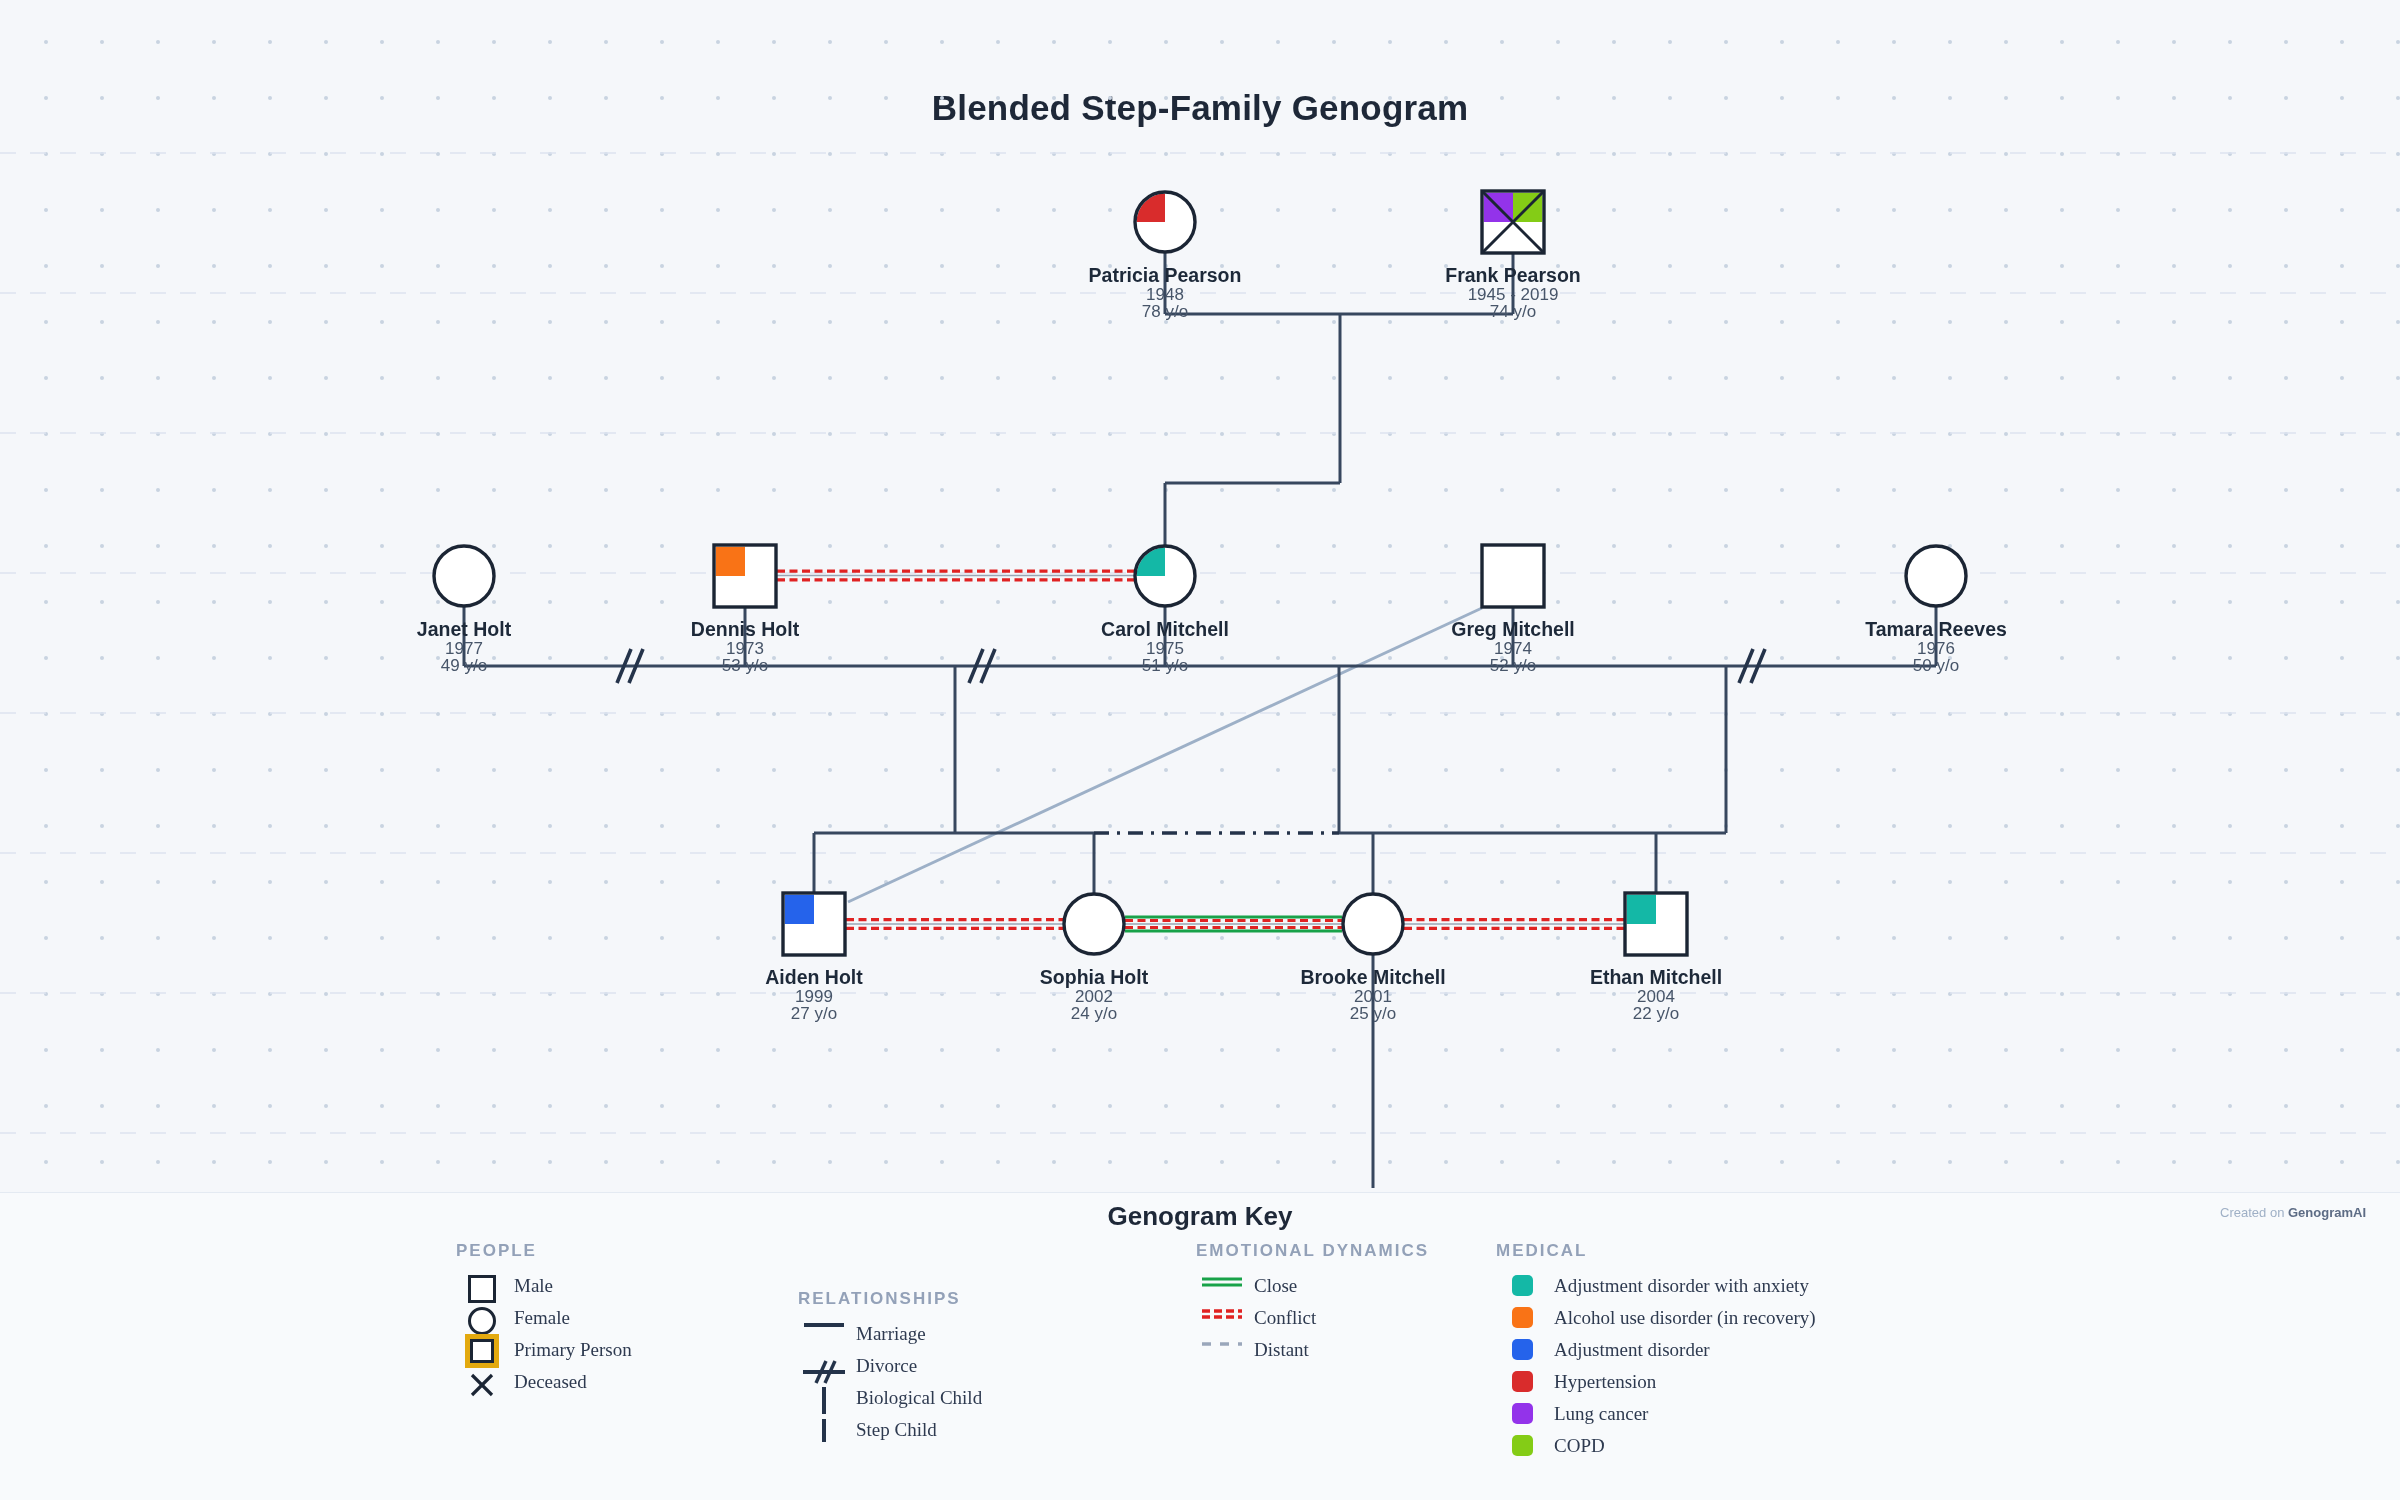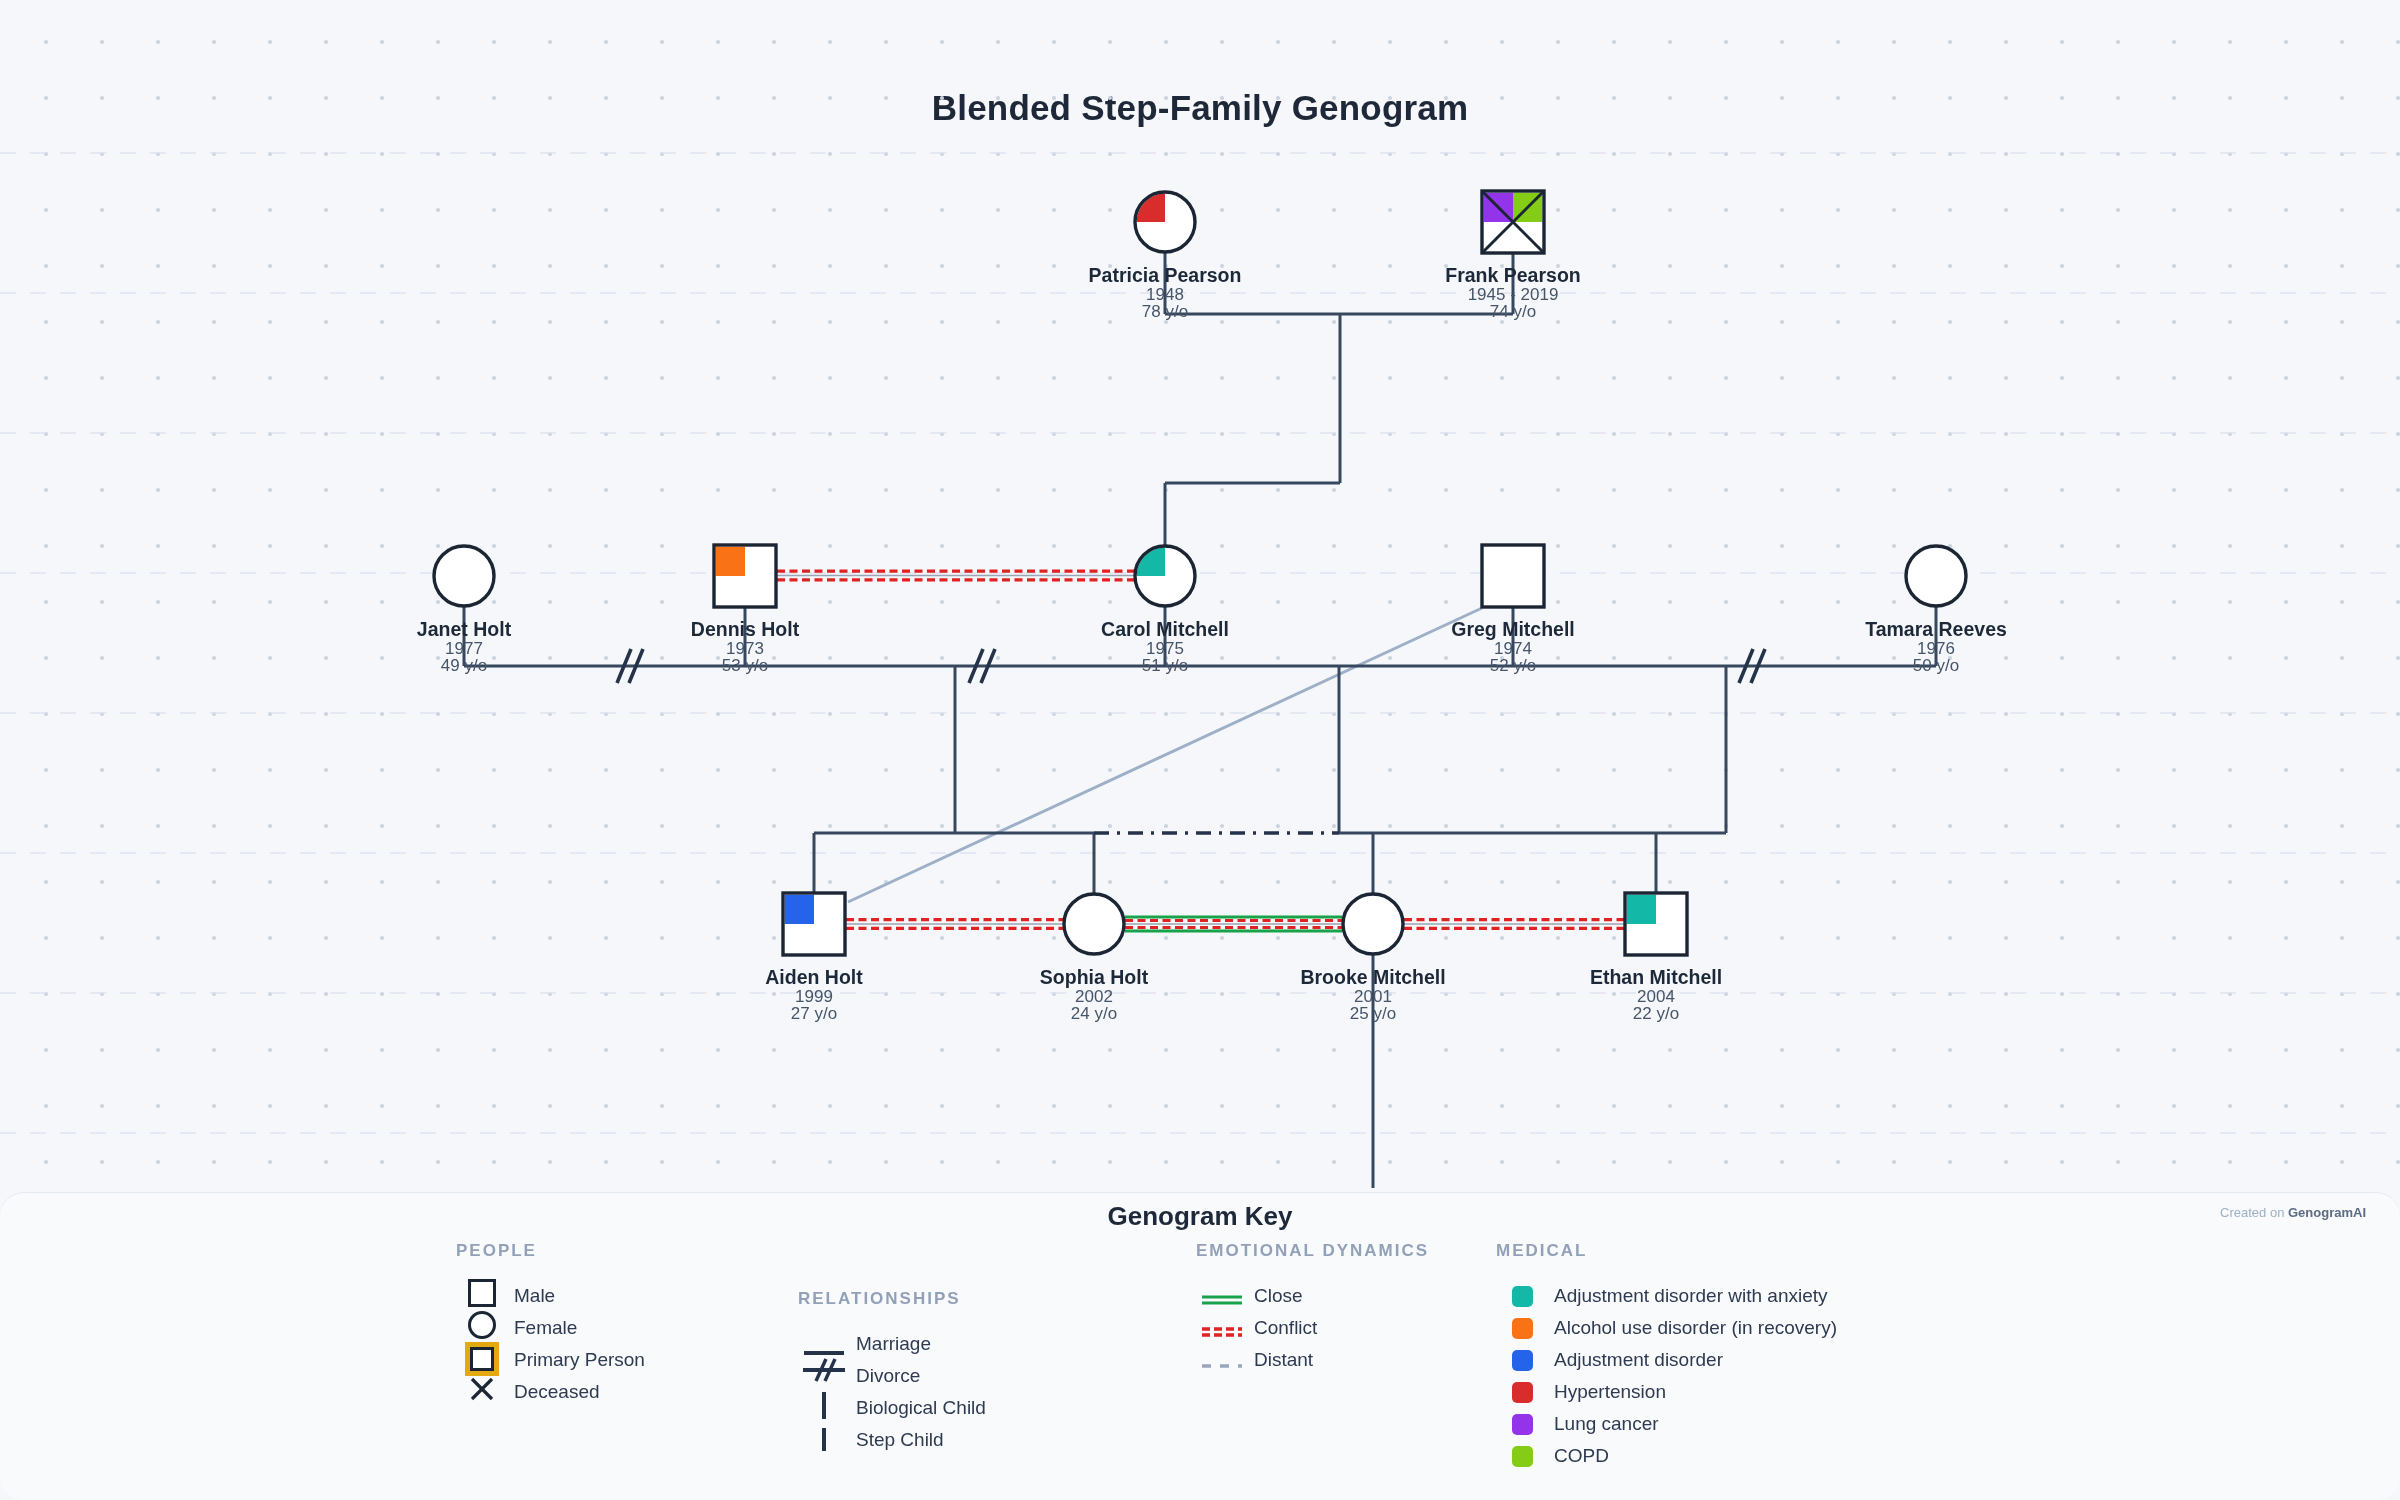--- a/index.html
+++ b/index.html
@@ -3,29 +3,29 @@
 <meta charset="utf-8">
 <style>
   html,body{margin:0;padding:0;width:2400px;height:1500px;overflow:hidden;
     font-family:"Liberation Sans","DejaVu Sans",sans-serif;background:#f5f7fa;}
   #stage{position:absolute;inset:0;width:2228px;height:1500px;}
   #page-title{position:absolute;top:88px;left:0;width:2400px;text-align:center;
     font-size:35px;font-weight:bold;color:#1e2838;letter-spacing:.2px;}
   #diagram-svg{position:absolute;top:0;left:0;}
   
   #key-band{position:absolute;top:1192px;left:0;width:2400px;height:308px;
-    background:#f8fafc;border-top:1px solid #e4eaf2;box-sizing:border-box;border-radius:24px;}
+    background:#f8fafc;border-top:1px solid #e4eaf2;box-sizing:border-box;}
   #key-title{position:absolute;top:8px;left:0;width:2400px;text-align:center;
     font-size:26px;font-weight:bold;color:#1e2838;}
   #credit{position:absolute;top:12px;right:34px;font-size:13px;color:#9fb0c6;}
   #credit b{color:#5d6c85;}
   .key-col{position:absolute;top:48px;}
   .key-col h4{margin:0 0 14px 0;font-size:17px;font-weight:bold;color:#93a1b8;
     letter-spacing:2px;}
-  .key-row{display:flex;align-items:flex-end;height:32px;}
+  .key-row{display:flex;align-items:flex-start;height:32px;font-family:Liberation Serif, serif;}
   .ic-cell{width:52px;display:flex;align-items:center;justify-content:center;flex:0 0 52px;}
   .key-row .lbl{font-size:19px;color:#2e3a50;margin-left:6px;white-space:nowrap;}
   .ic-box{width:22px;height:22px;border:3px solid #1b2534;background:#fff;display:inline-block;}
   .ic-box.round{border-radius:50%;}
   .ic-box.primary{width:18px;height:18px;box-shadow:0 0 0 5px #e3a90f;}
   .ic-hline{width:40px;height:4px;background:#24334a;display:inline-block;}
   .ic-vline{width:4px;background:#24334a;display:inline-block;}
   .swatch{width:21px;height:21px;border-radius:5px;display:inline-block;}
 </style>
 </head>

